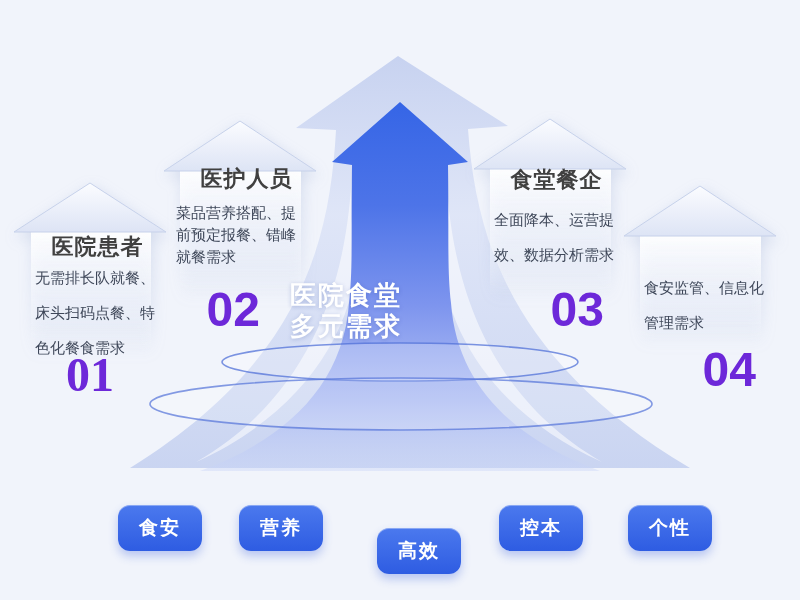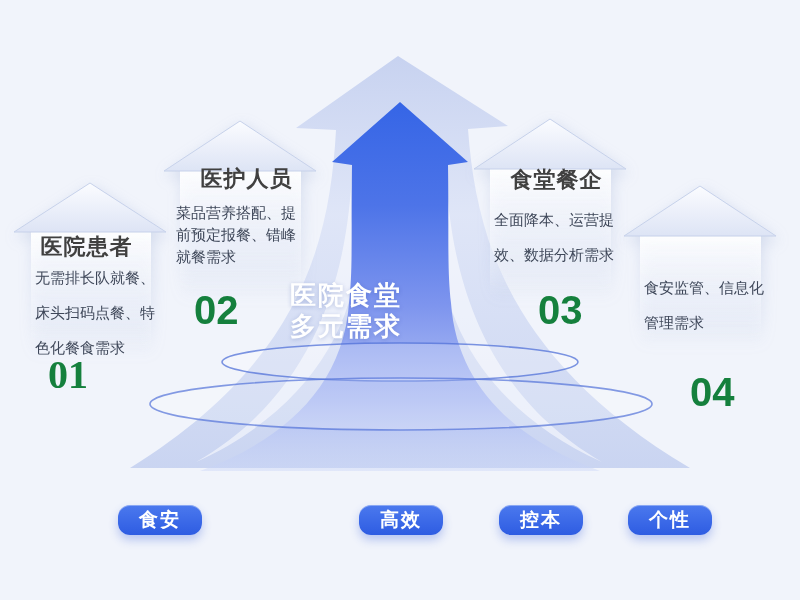--- a/index.html
+++ b/index.html
@@ -29,52 +29,52 @@
     position:absolute;width:121px;text-align:center;
     font-family:"Liberation Serif","DejaVu Serif",serif;
     font-weight:bold;font-size:22px;line-height:24px;
     color:#404040;letter-spacing:1px;
   }
   .gd{
     position:absolute;width:124px;
     font-size:15px;line-height:35px;color:#3e4759;
   }
   .gn{
-    position:absolute;width:66px;text-align:left;
-    font-weight:bold;font-size:40px;line-height:40px;
-    color:#15803d;
+    position:absolute;width:66px;text-align:right;
+    font-weight:bold;font-size:48px;line-height:40px;
+    color:#6d28d9;
   }
-  .g1t{left:26px;top:235px;}
+  .g1t{left:37px;top:235px;}
   .g1d{left:35px;top:260px;}
   .g1n{left:48px;top:355px;font-family:Liberation Serif, serif;}
 
   .g2t{left:186px;top:167px;}
   .g2d{left:176px;top:202px;line-height:22px;}
   .g2n{left:194px;top:290px;}
 
   .g3t{left:496px;top:168px;}
   .g3d{left:494px;top:202px;}
   .g3n{left:538px;top:290px;}
 
   .g4t{left:646px;top:236px;}
   .g4d{left:644px;top:270px;}
-  .g4n{left:690px;top:372px;}
+  .g4n{left:690px;top:350px;}
 
   
   .tag{
-    position:absolute;top:505px;width:84px;height:30px;
+    position:absolute;top:505px;width:84px;height:46px;
     border-radius:12px;
     background:linear-gradient(180deg,#4b79ee 0%,#2e5ce2 100%);
     box-shadow:0 5px 10px rgba(50,90,220,0.30), inset 0 1px 0 rgba(255,255,255,0.35);
     color:#ffffff;font-weight:bold;font-size:19px;letter-spacing:2px;
     font-family:"Liberation Serif","DejaVu Serif",serif;
     display:flex;align-items:center;justify-content:center;
     cursor:pointer;
   }
-  .t1{left:118px;} .t2{left:239px;} .t3{left:359px;} .t4{left:499px;} .t5{left:599px;margin-left:29px;}
+  .t1{left:118px;} .t2{left:239px;} .t3{left:377px;margin-top:23px;} .t4{left:499px;} .t5{left:599px;margin-left:29px;}
 </style>
 </head>
 <body>
 
 <div class="stage">
 
   <svg width="800" height="600" viewBox="0 0 800 600">
     <defs>
       <linearGradient id="lgLight" x1="0" y1="55" x2="0" y2="475" gradientUnits="userSpaceOnUse">
         <stop offset="0" stop-color="#c7d2f0"></stop>
@@ -144,17 +144,18 @@
   <div class="gn g2n">02</div>
 
   <div class="gt g3t">食堂餐企</div>
   <div class="gd g3d">全面降本、运营提效、数据分析需求</div>
   <div class="gn g3n">03</div>
 
   <div class="gd g4d">食安监管、信息化管理需求</div>
   <div class="gn g4n">04</div>
 
   <div class="tag t1">食安</div>
+  <div class="tag t2">营养</div>
   <div class="tag t3">高效</div>
   <div class="tag t4">控本</div>
   <div class="tag t5">个性</div>
 
 </div>
 
 </body></html>

